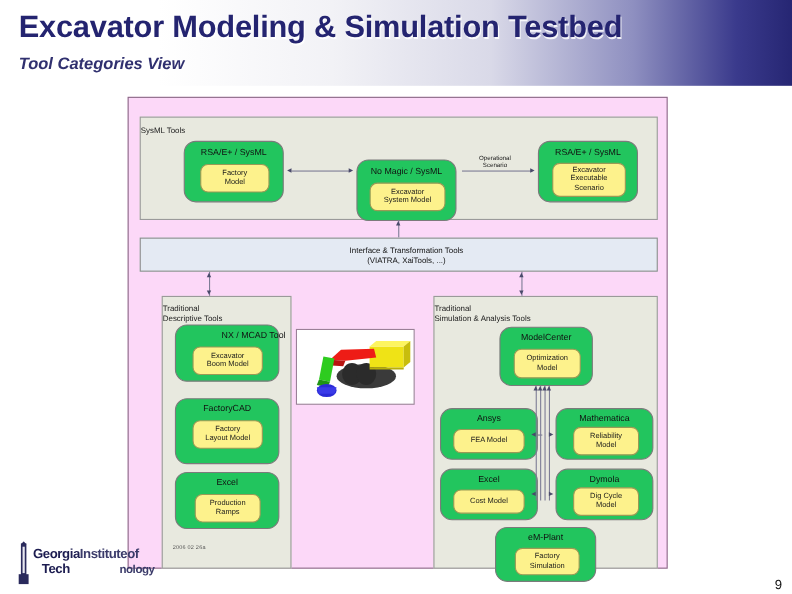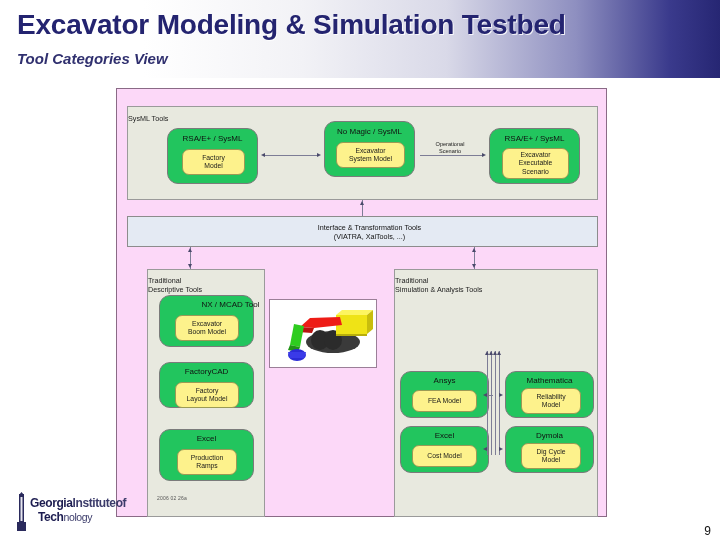--- a/index.html
+++ b/index.html
@@ -91,21 +91,21 @@
   #gt-logo{position:absolute;left:8px;top:492px;width:115px;height:42px;}
   #gt-logo .lg1{
     position:absolute;left:22px;top:4px;font-size:12px;font-weight:bold;
     color:#1c1c50;white-space:nowrap;letter-spacing:-.4px;
   }
   #gt-logo .lg1 span.thin{font-weight:bold;font-size:12px;color:#3b3b6a;text-align:center;}
   #gt-logo .lg2{
     position:absolute;left:30px;top:18px;font-size:12px;font-weight:bold;
     color:#1c1c50;white-space:nowrap;letter-spacing:-.4px;
   }
-  #gt-logo .lg2 span.thin{font-weight:normal;font-size:10.5px;color:#3b3b6a;}
+  #gt-logo .lg2 span.thin{font-weight:bold;font-size:10.5px;color:#3b3b6a;padding-left:45px;}
   #gt-tower{position:absolute;left:6px;top:0px;width:15px;height:40px;}
   #page-number{
     position:absolute;right:9px;bottom:2px;font-size:12px;color:#111;
   }
 </style>
 </head>
 <body>
 
 <div id="header-band"></div>
 <div id="page-title">Excavator Modeling &amp; Simulation Testbed</div>
@@ -115,21 +115,21 @@
 
   <div class="panel" style="left:10px;top:17px;width:471px;height:94px;">
     <div class="panel-title" style="top:7px;">SysML Tools</div>
   </div>
 
   <div class="toolbox" style="left:50px;top:39px;width:91px;height:56px;">
     <div class="tool-label" style="top:5px;">RSA/E+ / SysML</div>
     <div class="model" style="left:14px;top:20px;width:63px;height:26px;">Factory<br>Model</div>
   </div>
 
-  <div class="toolbox" style="left:207px;top:32px;width:91px;height:56px;">
+  <div class="toolbox" style="left:207px;top:56px;width:91px;height:56px;">
     <div class="tool-label" style="top:5px;">No Magic / SysML</div>
     <div class="model" style="left:11px;top:20px;width:69px;height:26px;">Excavator<br>System Model</div>
   </div>
 
   <div class="toolbox" style="left:372px;top:39px;width:91px;height:56px;">
     <div class="tool-label" style="top:5px;">RSA/E+ / SysML</div>
     <div class="model" style="left:12px;top:19px;width:67px;height:31px;">Excavator<br>Executable<br>Scenario</div>
   </div>
 
   <div class="edge h" style="left:148px;top:66px;width:54px;"></div>
@@ -160,35 +160,39 @@
     <div class="panel-title" style="top:6px;">Traditional</div>
     <div class="panel-title" style="top:15px;">Descriptive Tools</div>
     <div id="datestamp" style="left:9px;top:225px;">2006 02 26a</div>
   </div>
 
   <div class="toolbox" style="left:42px;top:206px;width:95px;height:52px;">
     <div class="tool-label" style="top:4px;padding-left:24px;">NX / MCAD Tool</div>
     <div class="model" style="left:15px;top:19px;width:64px;height:26px;">Excavator<br>Boom Model</div>
   </div>
 
-  <div class="toolbox" style="left:42px;top:273px;width:95px;height:46px;">
+  <div class="toolbox" style="left:42px;top:273px;width:95px;height:60px;">
     <div class="tool-label" style="top:4px;">FactoryCAD</div>
     <div class="model" style="left:15px;top:19px;width:64px;height:26px;">Factory<br>Layout Model</div>
   </div>
 
   <div class="toolbox" style="left:42px;top:340px;width:95px;height:52px;">
     <div class="tool-label" style="top:4px;">Excel</div>
     <div class="model" style="left:17px;top:19px;width:60px;height:26px;">Production<br>Ramps</div>
   </div>
 
   <div class="panel" style="left:277px;top:180px;width:204px;height:248px;">
     <div class="panel-title" style="top:6px;">Traditional</div>
     <div class="panel-title" style="top:15px;">Simulation &amp; Analysis Tools</div>
   </div>
 
+  <div class="toolbox" style="left:337px;top:208px;width:85px;height:54px;">
+    <div class="tool-label" style="top:4px;">ModelCenter</div>
+    <div class="model" style="left:12px;top:19px;width:61px;height:27px;">Optimization<br>Model</div>
+  </div>
 
   <div class="toolbox" style="left:283px;top:282px;width:89px;height:47px;">
     <div class="tool-label" style="top:4px;">Ansys</div>
     <div class="model" style="left:11px;top:18px;width:65px;height:22px;">FEA Model</div>
   </div>
 
   <div class="toolbox" style="left:388px;top:282px;width:89px;height:47px;">
     <div class="tool-label" style="top:4px;">Mathematica</div>
     <div class="model" style="left:15px;top:16px;width:60px;height:26px;">Reliability<br>Model</div>
   </div>
@@ -196,20 +200,24 @@
   <div class="toolbox" style="left:283px;top:337px;width:89px;height:47px;">
     <div class="tool-label" style="top:4px;">Excel</div>
     <div class="model" style="left:11px;top:18px;width:65px;height:22px;">Cost Model</div>
   </div>
 
   <div class="toolbox" style="left:388px;top:337px;width:89px;height:47px;">
     <div class="tool-label" style="top:4px;">Dymola</div>
     <div class="model" style="left:15px;top:16px;width:60px;height:26px;">Dig Cycle<br>Model</div>
   </div>
 
+  <div class="toolbox" style="left:333px;top:390px;width:92px;height:50px;">
+    <div class="tool-label" style="top:4px;">eM-Plant</div>
+    <div class="model" style="left:17px;top:18px;width:59px;height:25px;">Factory<br>Simulation</div>
+  </div>
 
   <div class="edge v" style="left:370px;top:262px;height:104px;"></div>
   <div class="edge v" style="left:374px;top:262px;height:104px;"></div>
   <div class="edge v" style="left:378px;top:262px;height:104px;"></div>
   <div class="edge v" style="left:382px;top:262px;height:104px;"></div>
   <div class="arrowhead up" style="left:368px;top:262px;"></div>
   <div class="arrowhead up" style="left:372px;top:262px;"></div>
   <div class="arrowhead up" style="left:376px;top:262px;"></div>
   <div class="arrowhead up" style="left:380px;top:262px;"></div>
 

